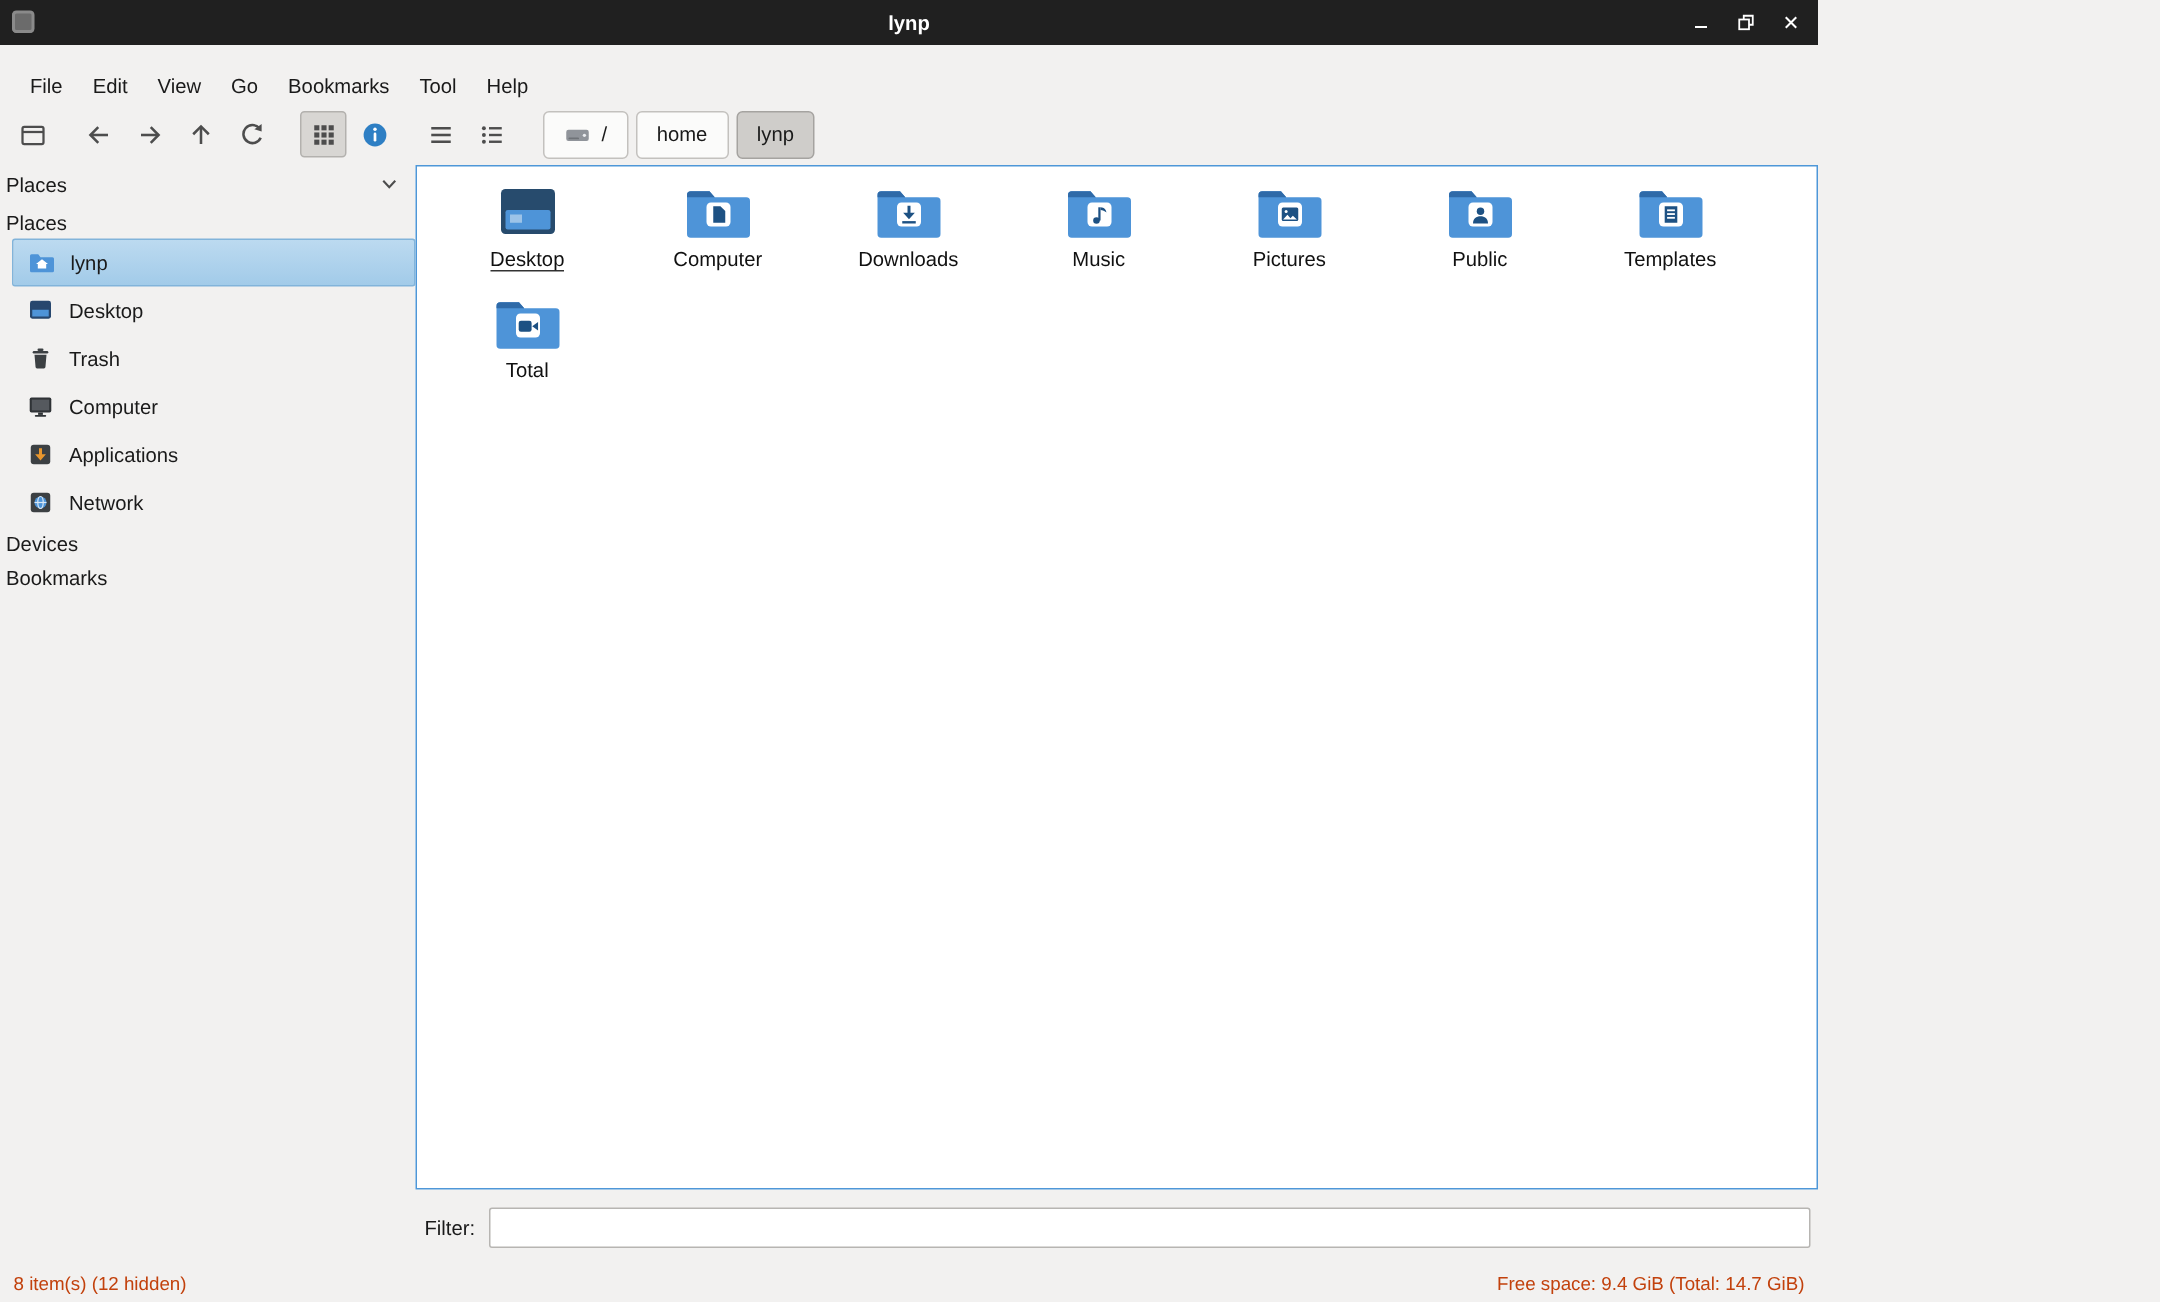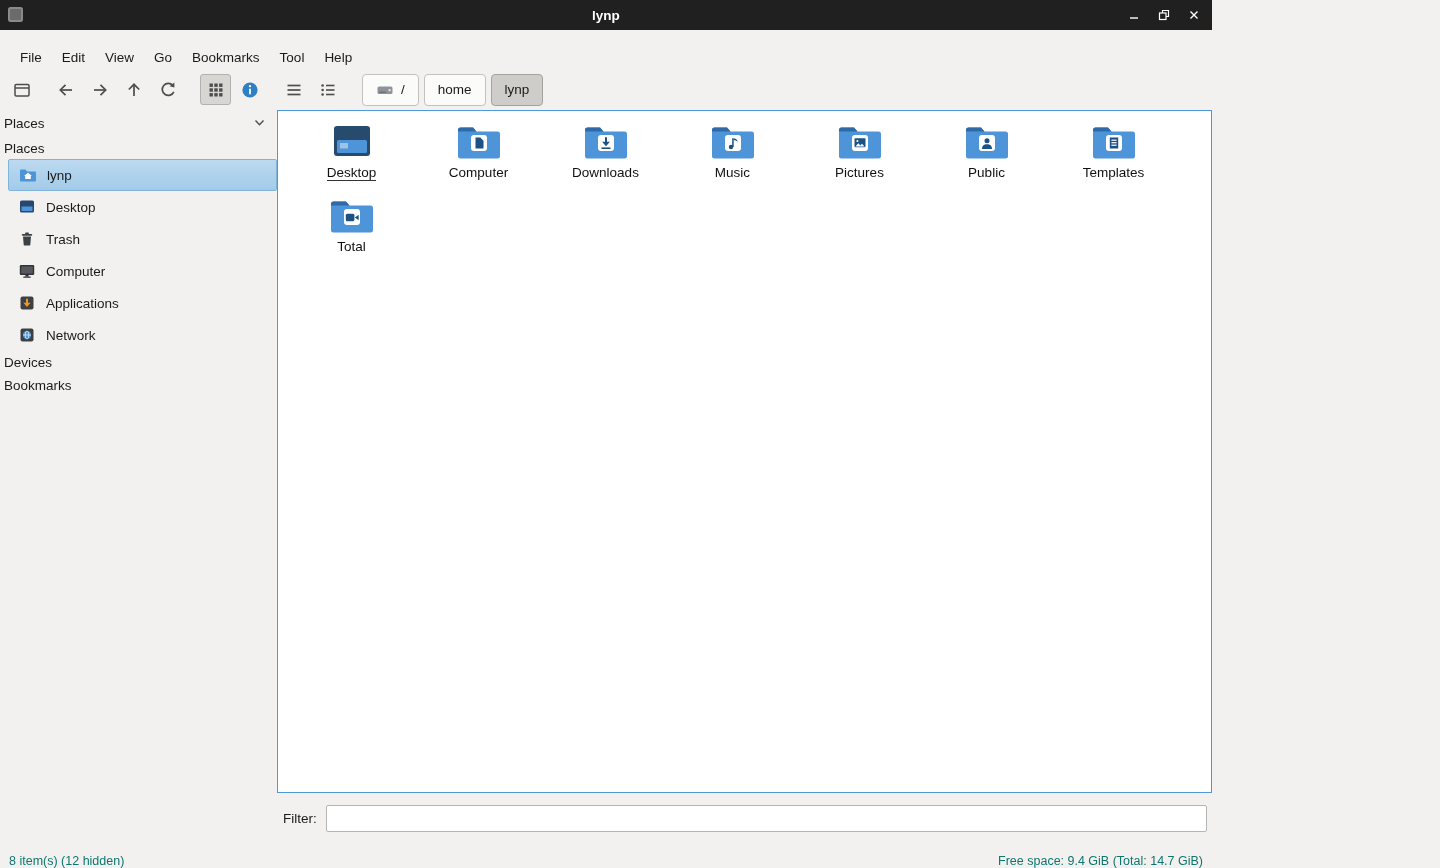--- a/index.html
+++ b/index.html
@@ -53,21 +53,21 @@
   .file-label { margin-top:4px; font-size:13.5px; color:#111; line-height:15px; }
   .file-item.selected .file-label { border-bottom:1px solid #333; }
 
   
   .filterbar { flex:0 0 51px; display:flex; align-items:center; padding:0 5px 0 6px; gap:9px; }
   .filter-label { font-size:13.5px; }
   .filter-input { flex:1; height:27px; border:1px solid #b7b5b2; border-radius:2px; background:#fff;
                   padding:0 7px; font-size:13px; font-family:inherit; outline:none; }
 
   
-  .statusbar { flex:0 0 24px; display:flex; align-items:flex-end; justify-content:space-between; padding:0 9px; font-size:12.5px; color:#0f766e; }
+  .statusbar { flex:0 0 24px; display:flex; align-items:center; justify-content:space-between; padding:0 9px; font-size:12.5px; color:#c2410c; }
 </style>
 </head>
 <body>
 
 <div class="window">
 
   <div class="titlebar">
     <span class="app-icon"></span>
     <span class="title">lynp</span>
     <div class="win-controls">

